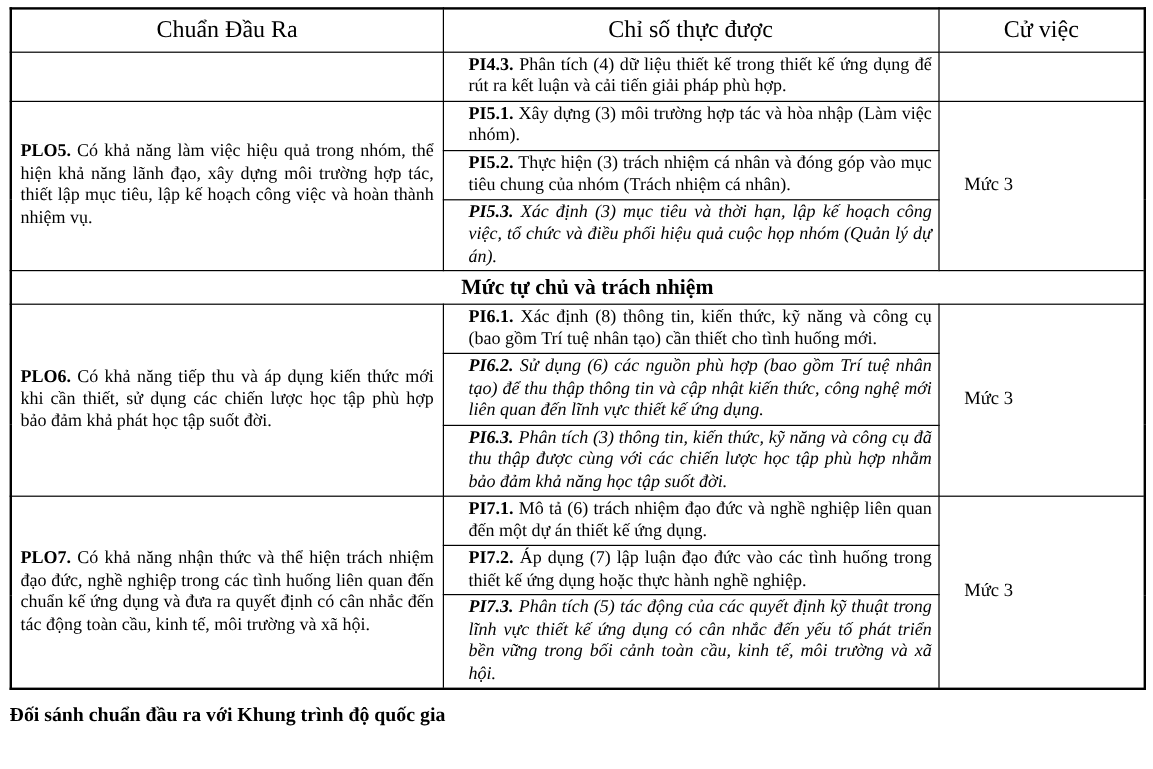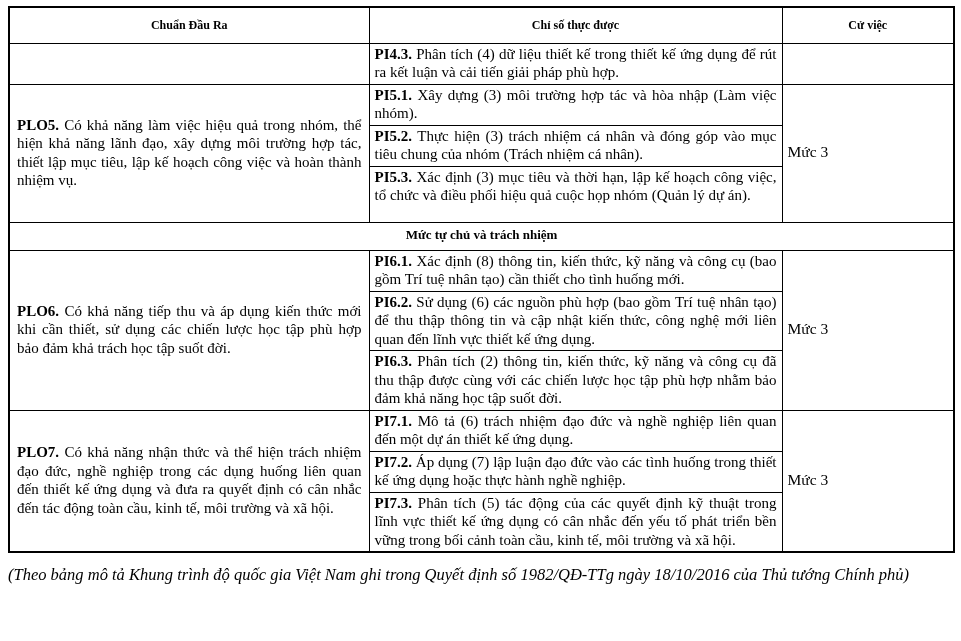--- a/index.html
+++ b/index.html
@@ -24,55 +24,55 @@
     table-layout: fixed;
     width: 945px;
     border: 2px solid #000000;
   }
   .plo-table th,
   .plo-table td {
     border: 1px solid #000000;
     box-sizing: border-box;
   }
   .plo-table th {
-    font-size: 12px;
-    font-weight: bold;
+    font-size: 20px;
+    font-weight: normal;
     text-align: center;
     vertical-align: middle;
     height: 36px;
     padding: 0 4px;
   }
   .plo-table td {
     font-size: 15px;
     line-height: 18.5px;
-    padding: 1px 5px 2px 5px;
+    padding: 1px 5px 2px 21px;
   }
   td.plo-cell {
     text-align: justify;
     vertical-align: middle;
     padding: 1px 7px 2px 7px;
   }
   td.pi-cell {
     text-align: justify;
     vertical-align: top;
   }
   td.level-cell {
     text-align: left;
     vertical-align: middle;
     font-size: 15.5px;
   }
   td.section-cell {
     text-align: center;
     vertical-align: middle;
     font-weight: bold;
-    font-size: 13px;
+    font-size: 18px;
     height: 28px;
   }
   tr.row-2line { height: 41px; }
-  tr.row-3line { height: 56px; }
+  tr.row-3line { height: 56px; font-style: italic; }
   .code { font-weight: bold; }
   .footer-heading {
     font-weight: bold;
     font-size: 16.5px;
     margin: 11px 0 0 0;
     padding-left: 0;
   }
   .footer-note {
     font-style: italic;
     font-size: 16.5px;
@@ -134,45 +134,45 @@
         </td>
       </tr>
 
       <tr>
         <td class="section-cell" colspan="3">Mức tự chủ và trách nhiệm</td>
       </tr>
 
       <tr class="row-2line">
         <td class="plo-cell" rowspan="3">
           <span class="code">PLO6.</span>
-          <span>Có khả năng tiếp thu và áp dụng kiến thức mới khi cần thiết, sử dụng các chiến lược học tập phù hợp bảo đảm khả trách học tập suốt đời.</span>
+          <span>Có khả năng tiếp thu và áp dụng kiến thức mới khi cần thiết, sử dụng các chiến lược học tập phù hợp bảo đảm khả phát học tập suốt đời.</span>
         </td>
         <td class="pi-cell">
           <span class="code">PI6.1.</span>
           <span>Xác định (8) thông tin, kiến thức, kỹ năng và công cụ (bao gồm Trí tuệ nhân tạo) cần thiết cho tình huống mới.</span>
         </td>
         <td class="level-cell" rowspan="3">Mức 3</td>
       </tr>
       <tr class="row-3line">
         <td class="pi-cell">
           <span class="code">PI6.2.</span>
           <span>Sử dụng (6) các nguồn phù hợp (bao gồm Trí tuệ nhân tạo) để thu thập thông tin và cập nhật kiến thức, công nghệ mới liên quan đến  lĩnh vực thiết kế ứng dụng.</span>
         </td>
       </tr>
       <tr class="row-3line">
         <td class="pi-cell">
           <span class="code">PI6.3.</span>
-          <span>Phân tích (2) thông tin, kiến thức, kỹ năng và công cụ đã thu thập được cùng với các chiến lược học tập phù hợp nhằm bảo đảm khả năng học tập suốt đời.</span>
+          <span>Phân tích (3) thông tin, kiến thức, kỹ năng và công cụ đã thu thập được cùng với các chiến lược học tập phù hợp nhằm bảo đảm khả năng học tập suốt đời.</span>
         </td>
       </tr>
 
       <tr class="row-2line">
         <td class="plo-cell" rowspan="3">
           <span class="code">PLO7.</span>
-          <span>Có khả năng nhận thức và thể hiện trách nhiệm đạo đức, nghề nghiệp trong các dụng huống liên quan đến thiết kế ứng dụng và đưa ra quyết định có cân nhắc đến tác động toàn cầu, kinh tế, môi trường và xã hội.</span>
+          <span>Có khả năng nhận thức và thể hiện trách nhiệm đạo đức, nghề nghiệp trong các tình huống liên quan đến chuẩn kế ứng dụng và đưa ra quyết định có cân nhắc đến tác động toàn cầu, kinh tế, môi trường và xã hội.</span>
         </td>
         <td class="pi-cell">
           <span class="code">PI7.1.</span>
           <span>Mô tả (6) trách nhiệm đạo đức và nghề nghiệp liên quan đến một dự án thiết kế ứng dụng.</span>
         </td>
         <td class="level-cell" rowspan="3">Mức 3</td>
       </tr>
       <tr class="row-2line">
         <td class="pi-cell">
           <span class="code">PI7.2.</span>
@@ -182,15 +182,15 @@
       <tr class="row-3line">
         <td class="pi-cell">
           <span class="code">PI7.3.</span>
           <span>Phân tích (5) tác động của các quyết định kỹ thuật trong lĩnh vực thiết kế ứng dụng có cân nhắc đến yếu tố phát triển bền vững trong bối cảnh toàn cầu, kinh tế, môi trường và xã hội.</span>
         </td>
       </tr>
 
     </tbody>
   </table>
 
-  <p class="footer-note">(Theo bảng mô tả Khung trình độ quốc gia Việt Nam ghi trong Quyết định số 1982/QĐ-TTg ngày 18/10/2016 của Thủ tướng Chính phủ)</p>
+  <p class="footer-heading">Đối sánh chuẩn đầu ra với Khung trình độ quốc gia</p>
 
 </div>
 
 </body></html>

